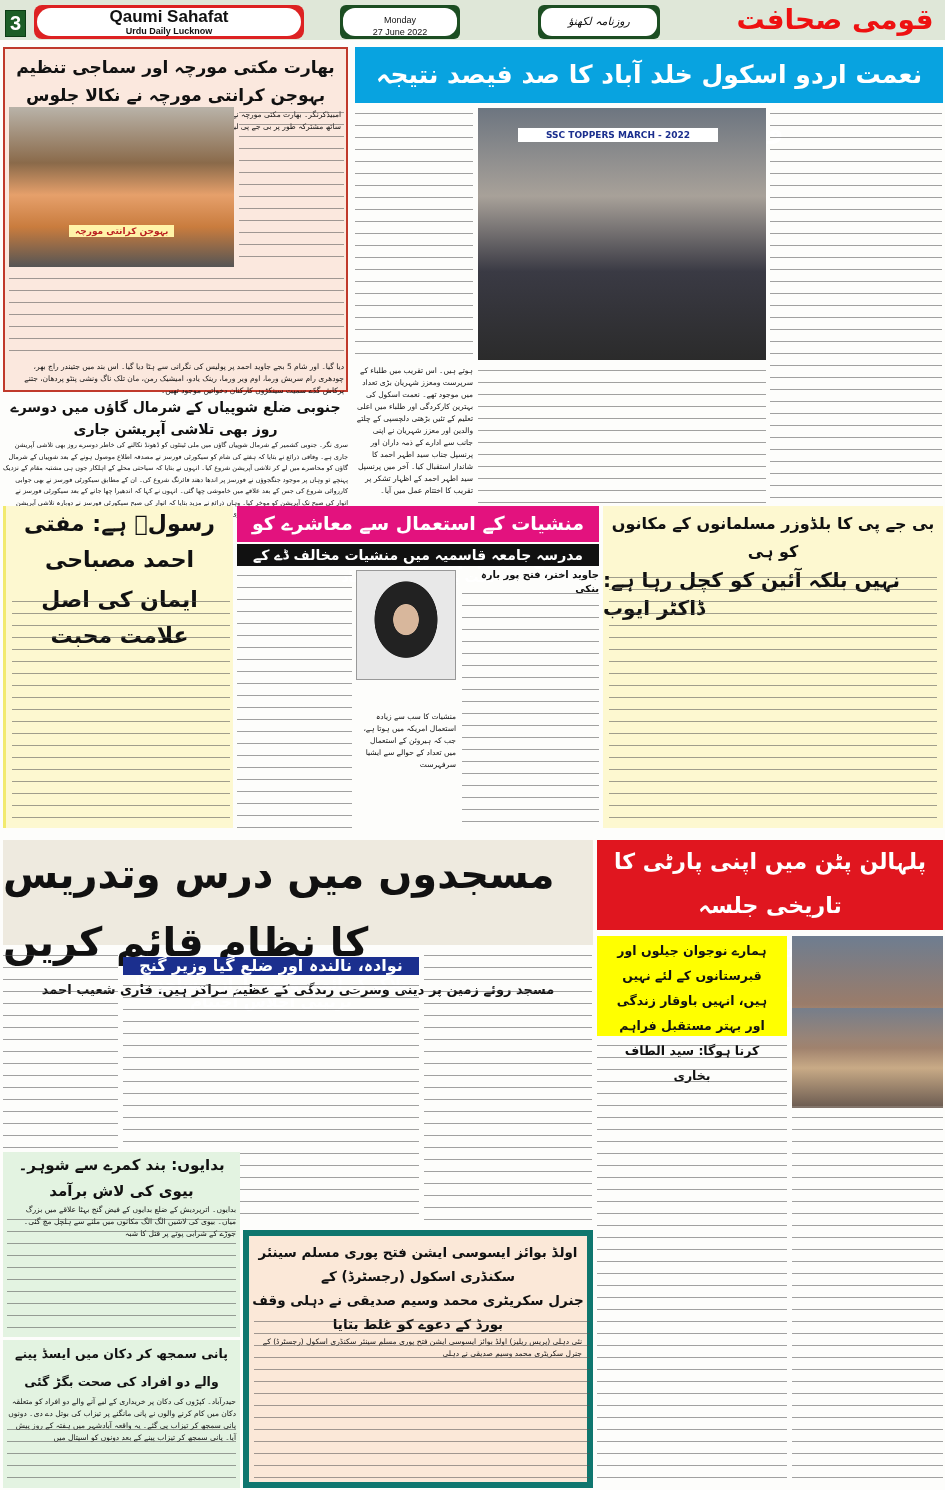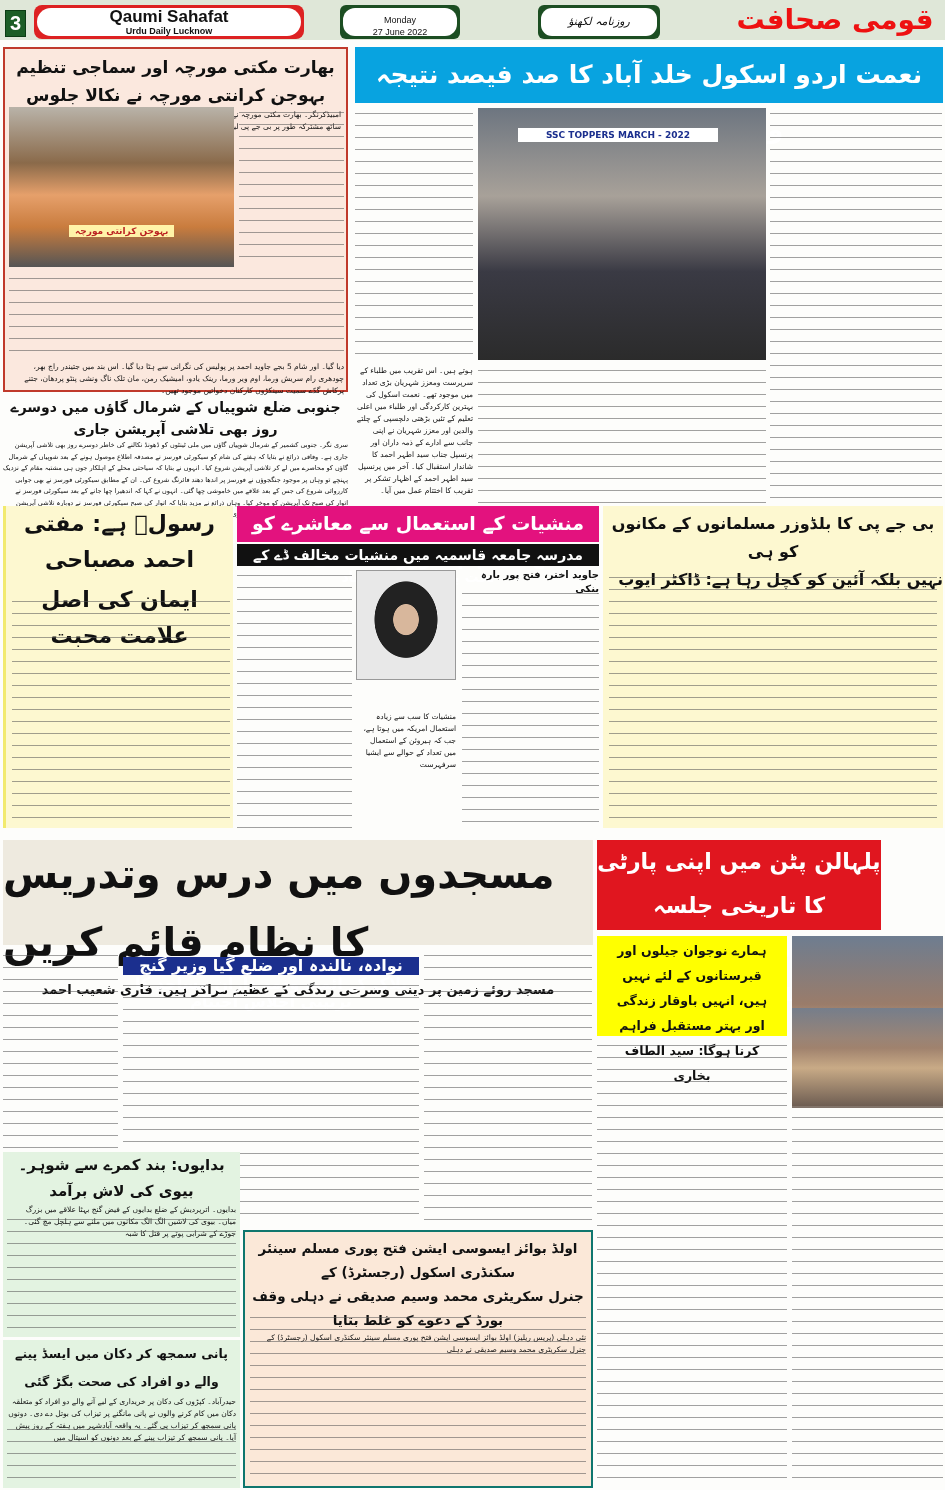--- a/index.html
+++ b/index.html
@@ -31,21 +31,21 @@
   .photo-crowd { background: linear-gradient(180deg,#6e7d90 0%, #9a7c6a 40%, #cfb08a 60%, #6a5a50 100%); }
   .photo-man { background: radial-gradient(ellipse at 50% 45%, #d8b79c 0 18%, #222 19% 45%, #e8e8e8 46%); }
 
   .magenta { background: #e3127e; color: #fff; font-weight: bold; font-size: 19px; line-height: 35px; text-align:center; }
   .black-strip { background: #111; color: #fff; font-weight: bold; font-size: 14px; line-height: 22px; text-align:center; }
   .cream { background: #fdf8d0; }
   .red-banner { background: #e0161f; color: #fff; font-weight: bold; font-size: 22px; text-align:center; line-height: 44px; }
   .yellow { background: #ffff00; color: #111; font-weight: bold; font-size: 12.5px; line-height: 25px; text-align: center; }
   .mint { background: #e3f3e1; }
   .navy-strip { background: #1b2f8e; color: #fff; font-size: 16px; line-height: 18px; text-align: center; font-weight: bold; }
-  .peach { background: #fbe8d8; border: 2px solid #0f766e; }
+  .peach { background: #fbe8d8; border: 6px solid #0f766e; }
   .tan { background: #eeeadf; }
 </style>
 </head>
 <body>
 
 <div class="abs masthead"></div>
 <div class="abs page-num">3</div>
 <div class="abs title-box">
   <div class="title-inner">
     <span class="title-en">Qaumi Sahafat</span>
@@ -97,34 +97,34 @@
 <div class="abs magenta rtl" style="left:237px;top:506px;width:362px;height:36px;">منشیات کے استعمال سے معاشرے کو بچانے کی اہم ضرورت: مفتی نجیب قاسمی</div>
 <div class="abs black-strip rtl" style="left:237px;top:544px;width:362px;height:22px;">مدرسہ جامعہ قاسمیہ میں منشیات مخالف ڈے کے تحت پروگرام کا انعقاد</div>
 <div class="abs rtl hl" style="left:462px;top:568px;width:137px;font-size:10px;line-height:14px;">جاوید اختر، فتح پور بارہ بنکی</div>
 <div class="abs photo-man" style="left:356px;top:570px;width:100px;height:110px;border:1px solid #999;"></div>
 <div class="abs rtl" style="left:356px;top:683px;width:100px;font-size:7.5px;line-height:12px;margin-top:28px;">منشیات کا سب سے زیادہ استعمال امریکہ میں ہوتا ہے، جب کہ ہیروئن کے استعمال میں تعداد کے حوالے سے ایشیا سرفہرست</div>
 <div class="abs lines" style="left:462px;top:588px;width:137px;height:240px;"></div>
 <div class="abs lines" style="left:237px;top:570px;width:115px;height:258px;"></div>
 
 <div class="abs cream" style="left:603px;top:506px;width:340px;height:322px;">
   <div class="rtl hl" style="font-size:16px;line-height:28px;text-align:center;padding-top:4px;">بی جے پی کا بلڈوزر مسلمانوں کے مکانوں کو ہی</div>
-  <div class="rtl hl" style="font-size:16px;line-height:28px;text-align:right;">نہیں بلکہ آئین کو کچل رہا ہے: ڈاکٹر ایوب</div>
+  <div class="rtl hl" style="font-size:20px;line-height:28px;text-align:left;">نہیں بلکہ آئین کو کچل رہا ہے: ڈاکٹر ایوب</div>
   <div class="abs lines" style="left:6px;top:66px;width:328px;height:250px;"></div>
 </div>
 
 <div class="abs tan" style="left:3px;top:840px;width:590px;height:105px;">
   <div class="rtl hl" style="font-size:40px;line-height:68px;text-align:left;">مسجدوں میں درس وتدریس کا نظام قائم کریں</div>
   <div class="rtl hl" style="font-size:13px;line-height:28px;text-align:center;">مسجد روئے زمین پر دینی وشرعی زندگی کے عظیم مراکز ہیں: قاری شعیب احمد</div>
 </div>
 <div class="abs navy-strip rtl" style="left:123px;top:957px;width:296px;height:18px;">نوادہ، نالندہ اور ضلع گیا وزیر گنج بلاک کے ائمہ، وذمہ داران مساجد کا تربیتی اجلاس اختتام</div>
 <div class="abs lines" style="left:3px;top:950px;width:115px;height:200px;"></div>
 <div class="abs lines" style="left:123px;top:980px;width:296px;height:245px;"></div>
 <div class="abs lines" style="left:424px;top:950px;width:168px;height:275px;"></div>
 
-<div class="abs red-banner rtl" style="left:597px;top:840px;width:284px;height:90px;">
+<div class="abs red-banner rtl" style="left:597px;top:840px;width:346px;height:90px;">
   <div>پلہالن پٹن میں اپنی پارٹی کا تاریخی جلسہ</div>
   <div style="font-size:19px;">لوگوں نے سید الطاف بخاری کا والہانہ استقبال کیا</div>
 </div>
 <div class="abs yellow rtl" style="left:597px;top:936px;width:190px;height:100px;padding:2px 16px;">ہمارے نوجوان جیلوں اور قبرستانوں کے لئے نہیں ہیں، انہیں باوقار زندگی اور بہتر مستقبل فراہم کرنا ہوگا: سید الطاف بخاری</div>
 <div class="abs photo-crowd" style="left:792px;top:936px;width:151px;height:170px;"></div>
 <div class="abs photo-crowd" style="left:792px;top:1008px;width:151px;height:100px;opacity:0.85;"></div>
 <div class="abs lines" style="left:597px;top:1040px;width:190px;height:445px;"></div>
 <div class="abs lines" style="left:792px;top:1112px;width:151px;height:373px;"></div>
 
 <div class="abs mint" style="left:3px;top:1152px;width:237px;height:185px;">

